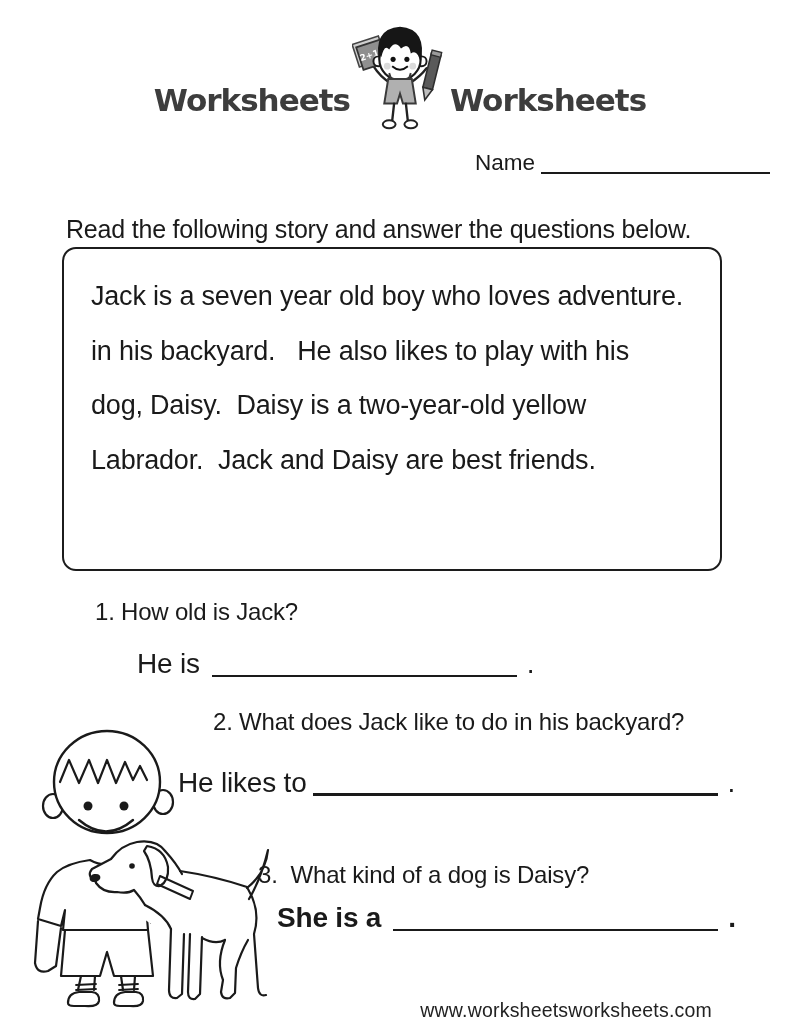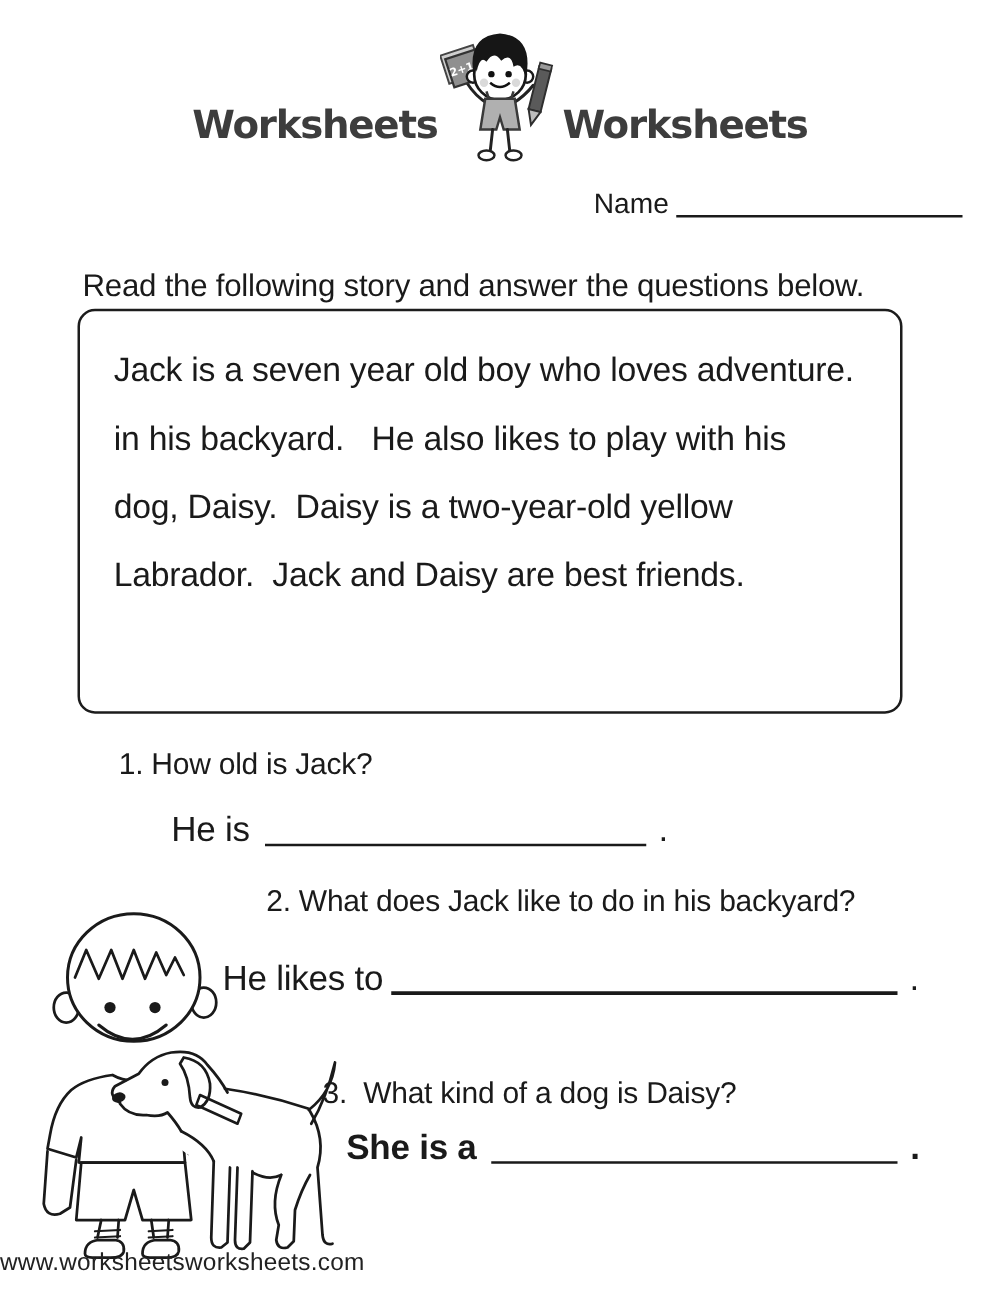--- a/index.html
+++ b/index.html
@@ -38,21 +38,21 @@
   .q2-label{left:188px;top:708px;margin-left:25px;}
   .q2-answer{left:178px;top:767px;}
   .q2-blank{width:405px;margin-left:6px;border-bottom-width:3px;}
   .q3-label{left:258px;top:842px;margin-top:19px;}
   .q3-answer{left:277px;top:902px;font-weight:bold;}
   .q3-blank{width:325px;margin-left:12px;border-bottom-width:2.5px;}
   .period{margin-left:10px;}
   
   .boy-dog{position:absolute;left:26px;top:722px;width:246px;height:290px;}
   
-  .footer{position:absolute;left:0;top:999px;width:712px;text-align:left;
+  .footer{position:absolute;left:0;top:999px;width:712px;text-align:right;
           font-size:19.5px;color:#222;letter-spacing:0.2px;}
 </style>
 </head>
 <body>
 
 <div class="page">
 
   <div class="logo">
     <span class="logo-word">Worksheets</span>
 

